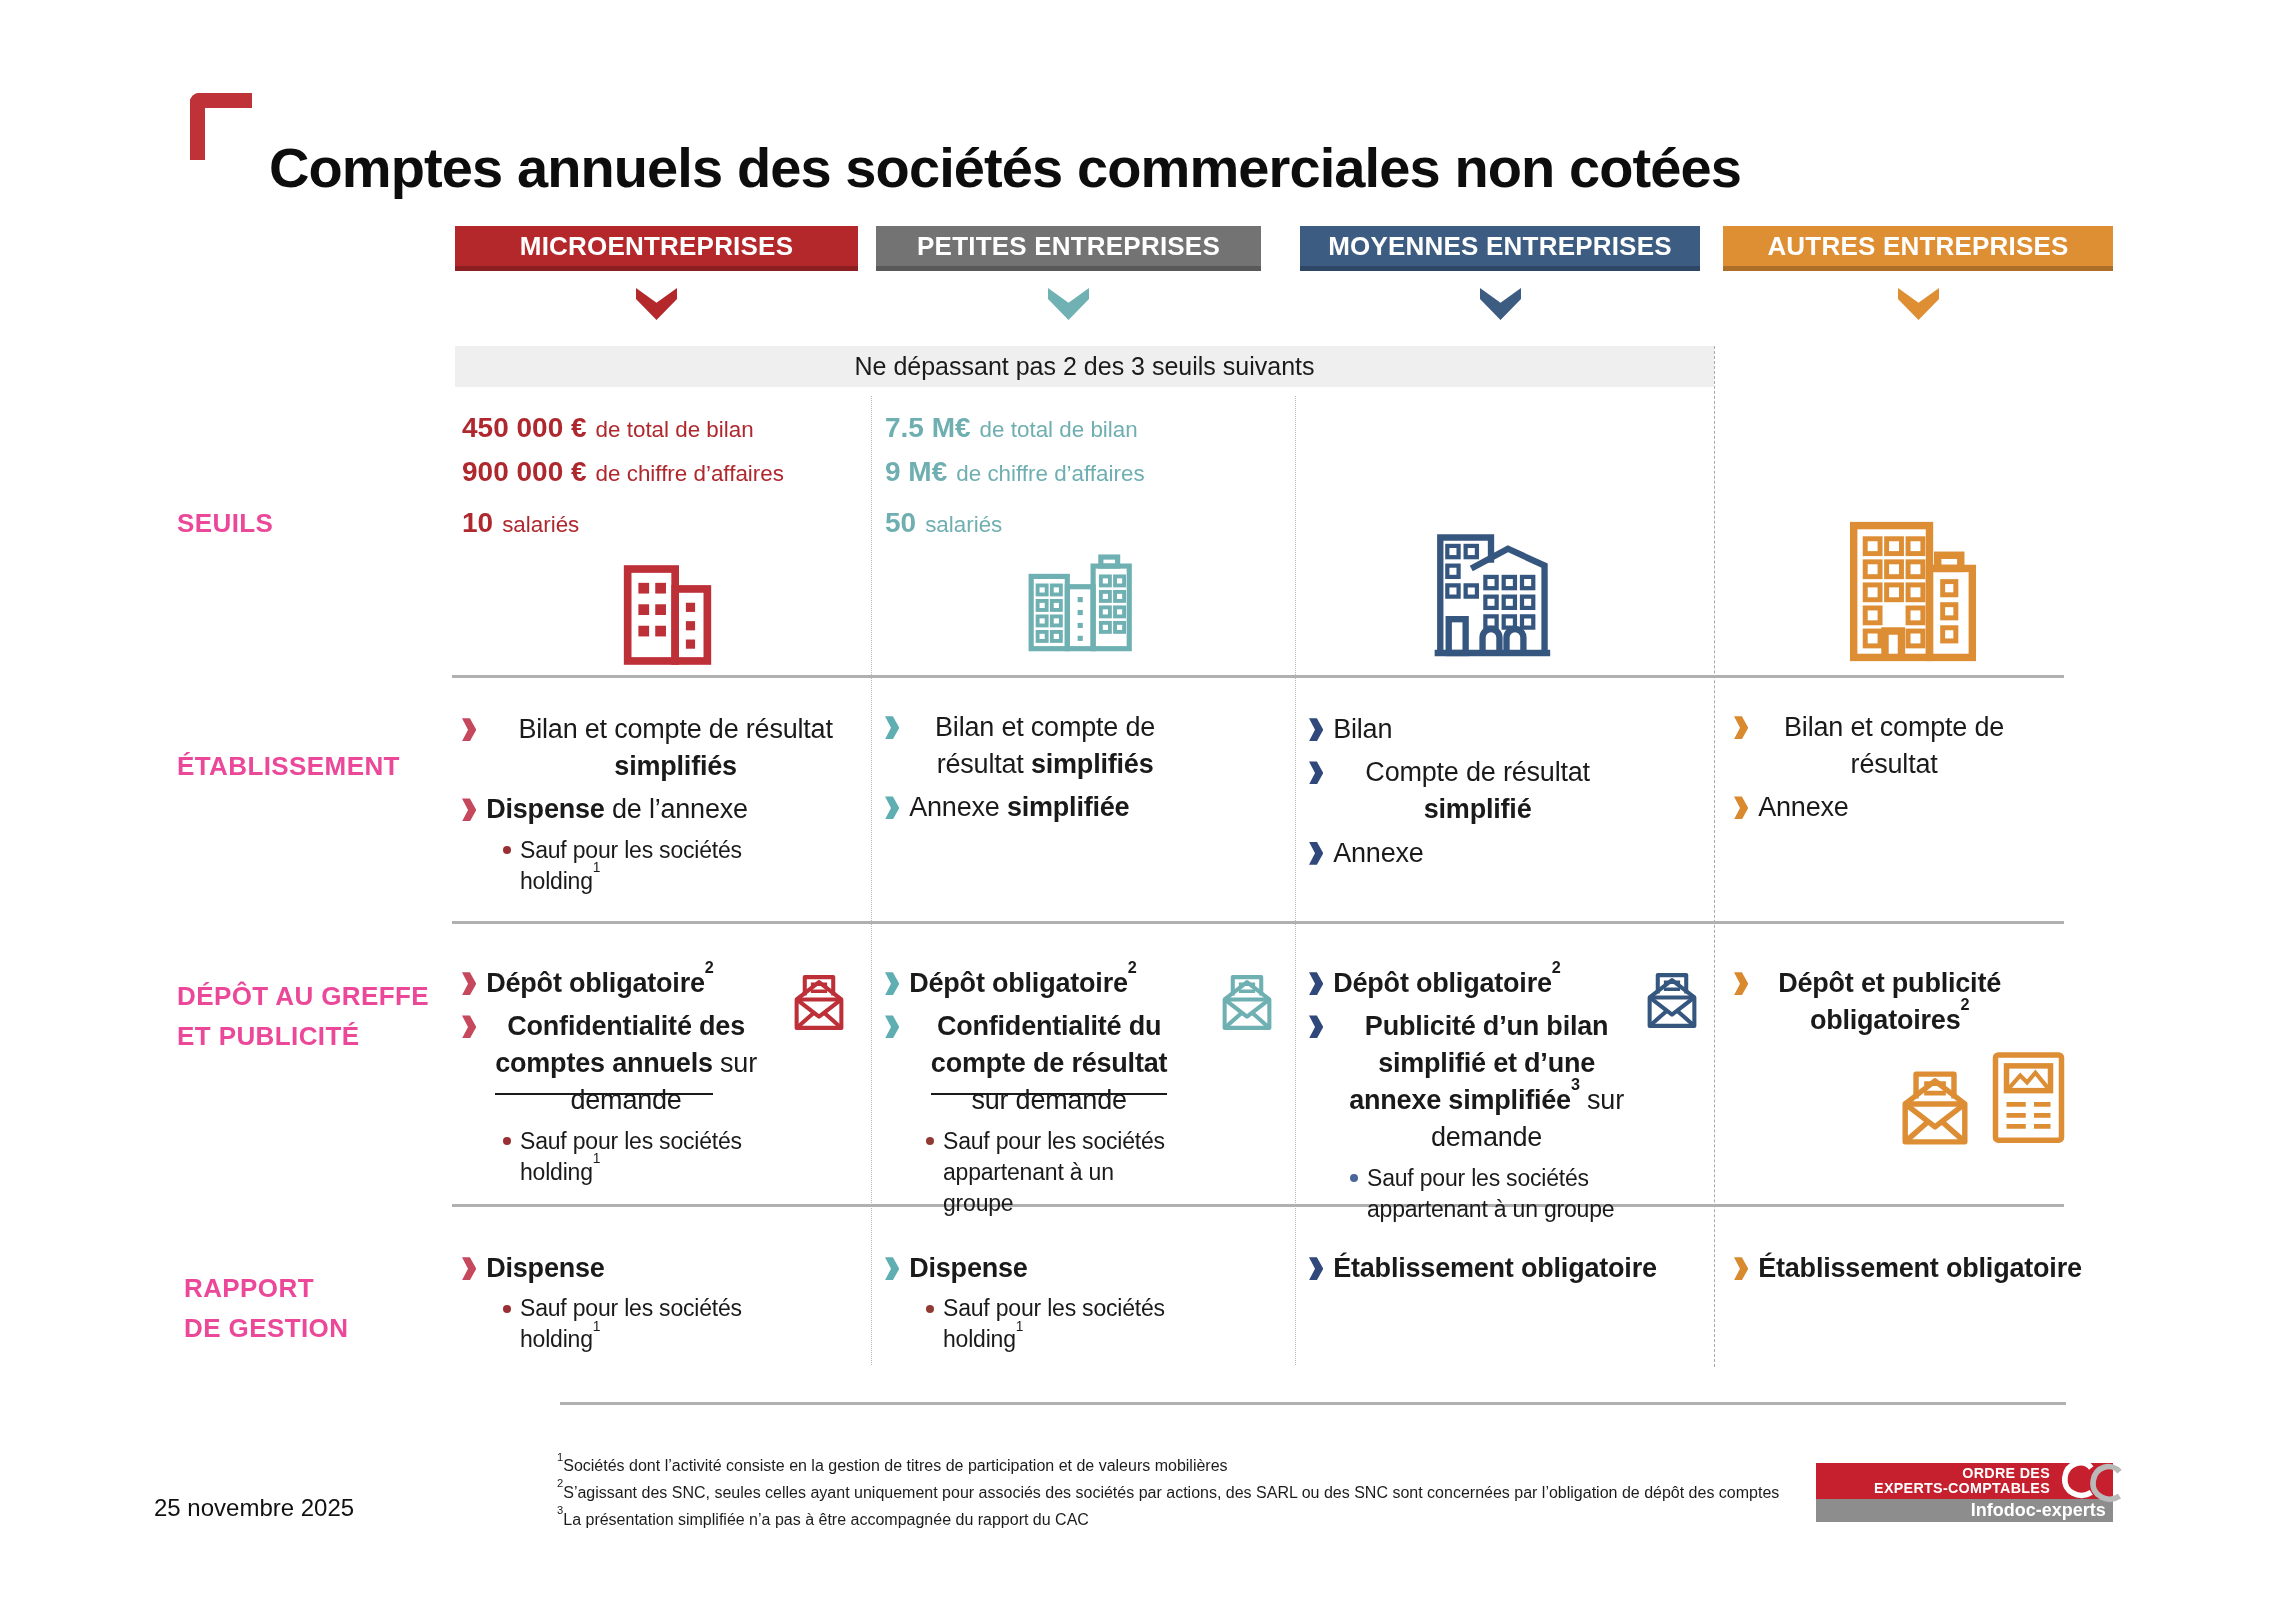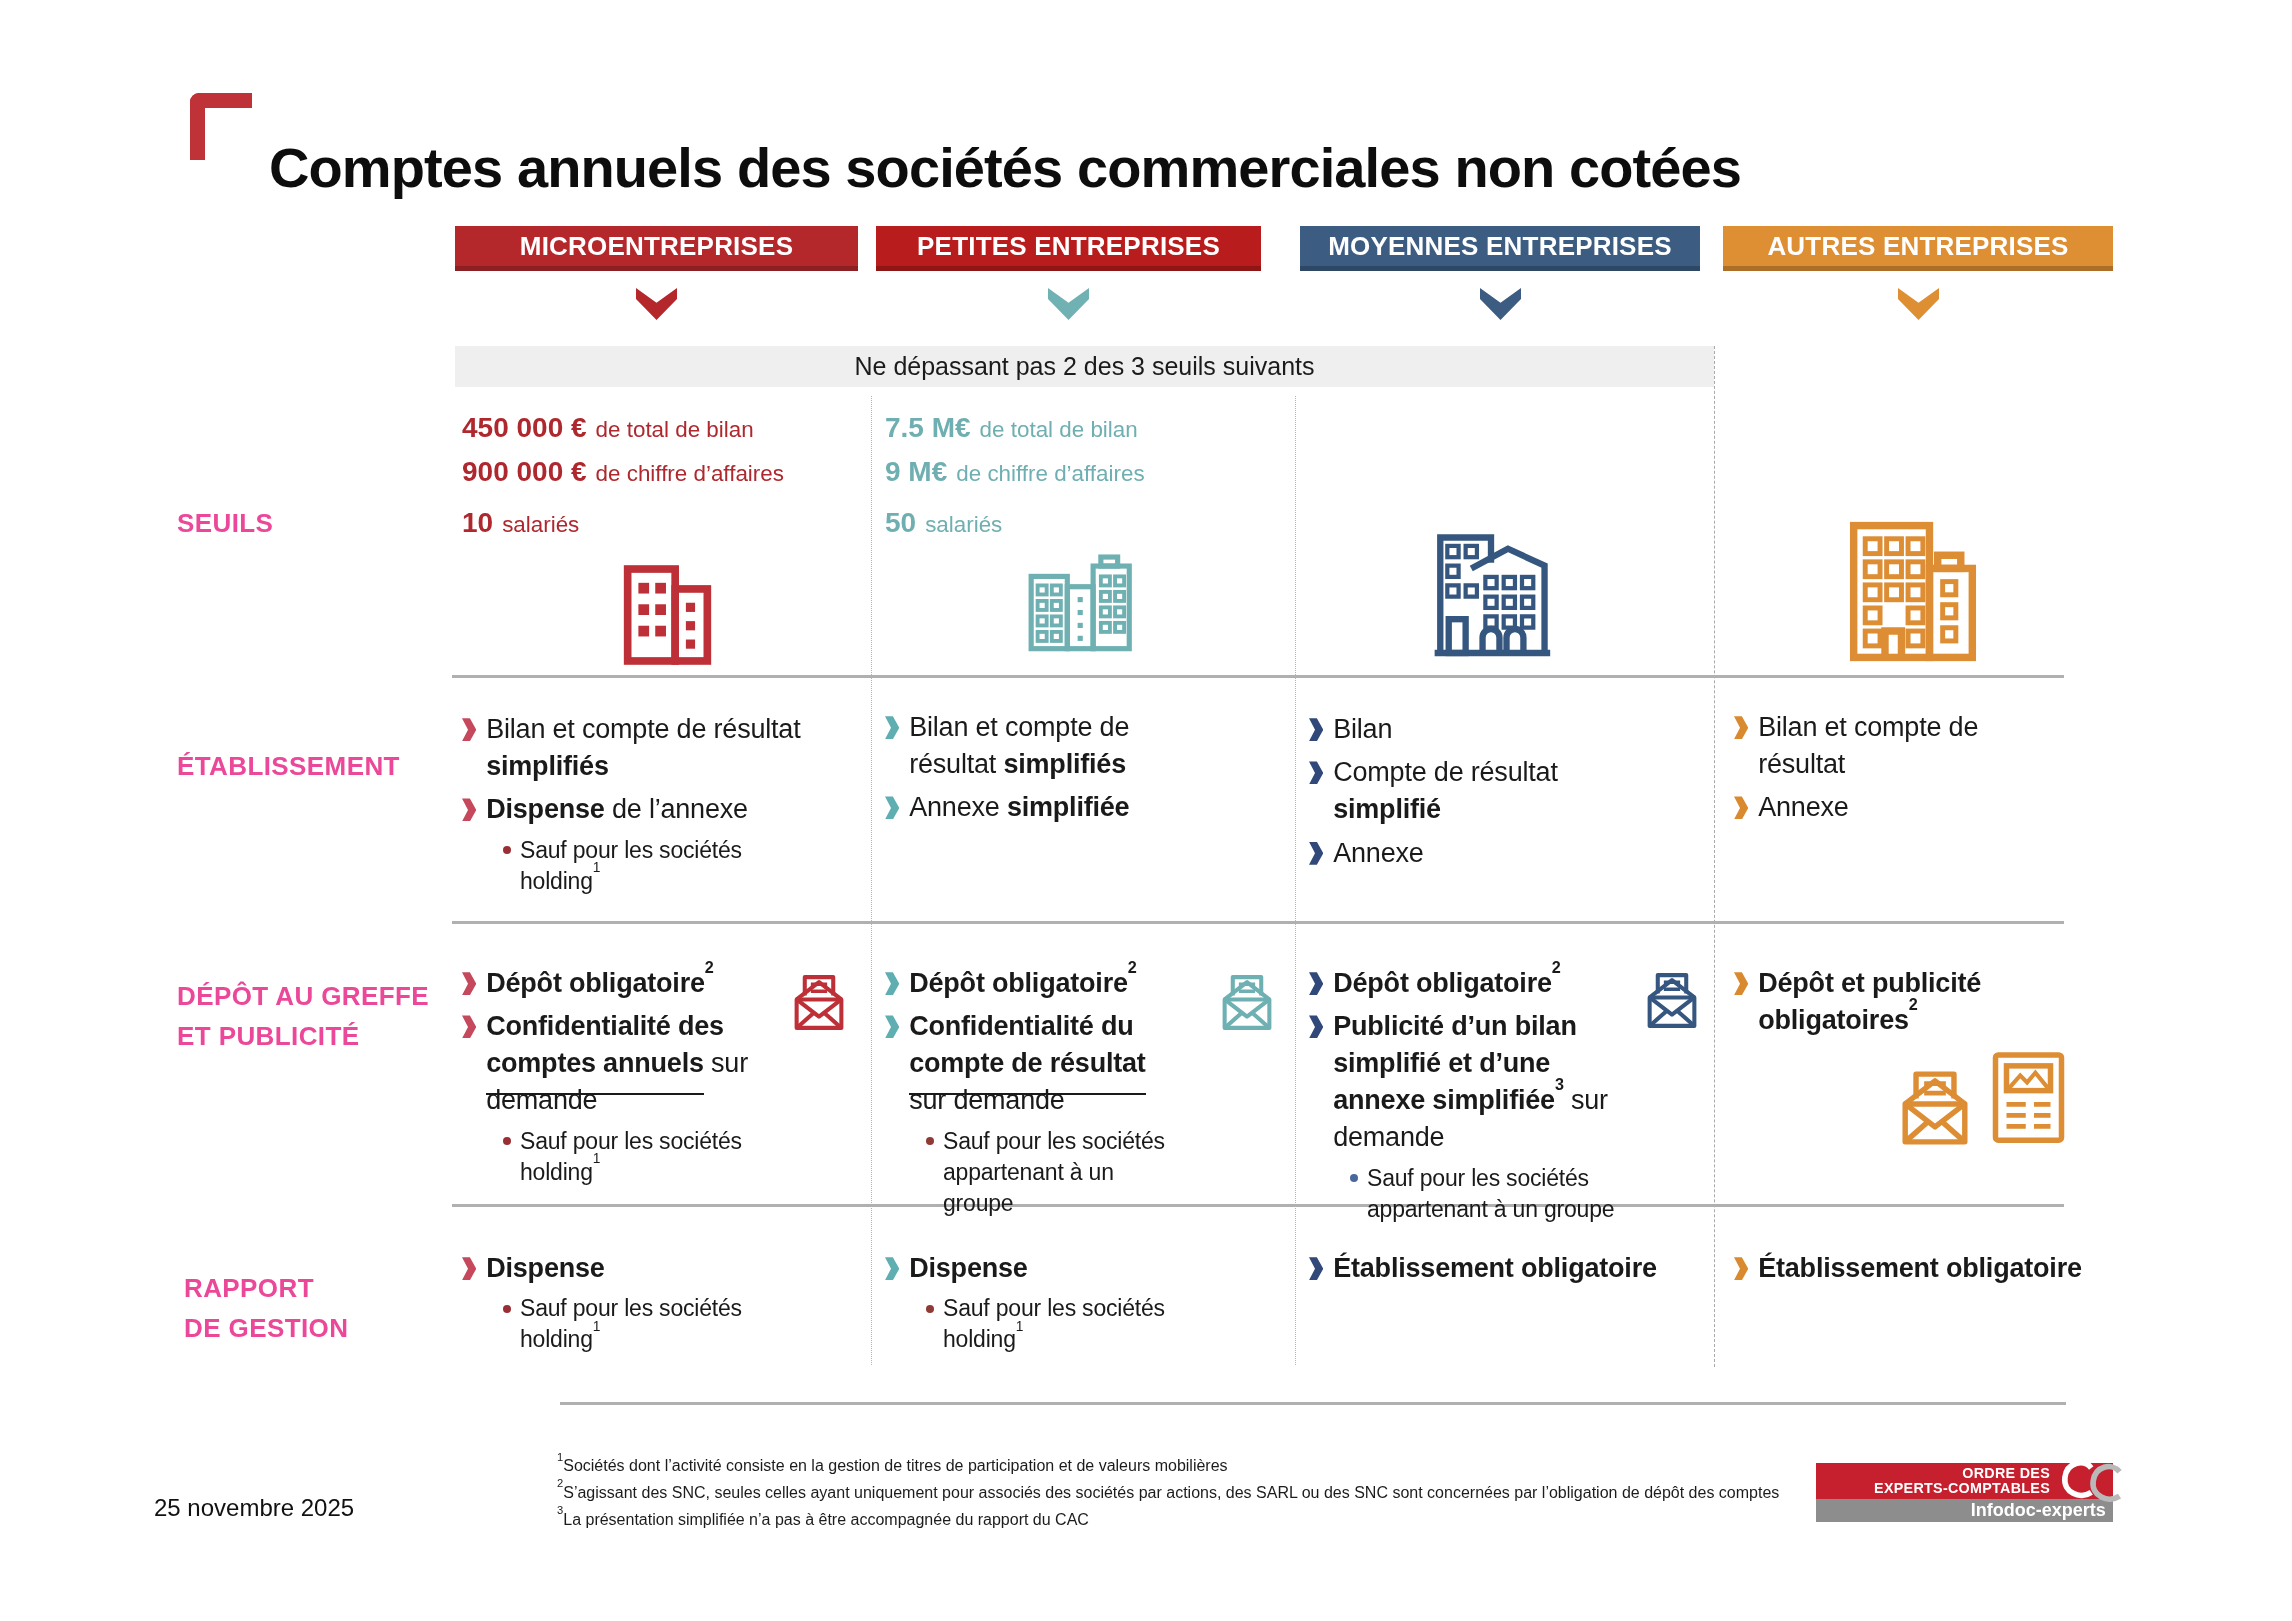--- a/index.html
+++ b/index.html
@@ -10,21 +10,21 @@
   .corner-mark{position:absolute;left:190px;top:93px;width:47px;height:52px;
     border-top:15px solid #BE3238;border-left:15px solid #BE3238;border-top-left-radius:9px;}
   .page-title{position:absolute;left:269px;top:97px;font-size:56px;font-weight:bold;
     letter-spacing:-0.9px;color:#0d0d0d;white-space:nowrap;}
 
   
   .hbar{position:absolute;top:226px;height:45px;display:flex;align-items:center;justify-content:center;
     color:#fff;font-weight:bold;font-size:26px;letter-spacing:0.2px;box-sizing:border-box;
     border-bottom:5.4px solid rgba(0,0,0,0.22);white-space:nowrap;}
   .hb0{left:455px;width:403px;background:#B4282C;}
-  .hb1{left:876px;width:385px;background:#b91c1c;}
+  .hb1{left:876px;width:385px;background:#737373;}
   .hb2{left:1300px;width:400px;background:#3C5C82;}
   .hb3{left:1723px;width:390px;background:#DE8E33;}
   .down-arrow{position:absolute;top:288px;width:41px;height:32px;
     clip-path:polygon(0 0,50% 46%,100% 0,100% 34%,50% 100%,0 34%);}
   .da0{left:636px;background:#B4282C;}
   .da1{left:1048px;background:#70B1B3;}
   .da2{left:1480px;background:#3C5C82;}
   .da3{left:1898px;background:#DE8E33;}
 
   
@@ -64,21 +64,21 @@
   .slab{font-size:22.4px;}
 
   .bld{position:absolute;color:var(--ico);}
   .b0{left:620px;top:562px;width:95px;height:106px;}
   .b1{left:1026px;top:541px;width:111px;height:125px;}
   .b2{left:1429px;top:514px;width:124px;height:154px;}
   .b3{left:1845px;top:519px;width:136px;height:145px;}
 
   
   .cell{position:absolute;font-size:27px;line-height:37px;letter-spacing:-0.2px;}
-  .bline{display:flex;margin-bottom:6.3px;}
+  .bline{display:flex;margin-bottom:6.3px;text-align:center;}
   .chev{flex:0 0 auto;width:14.3px;height:23px;margin:7.2px 9.9px 0 0;background:var(--chev);
     clip-path:polygon(0 0,55% 0,100% 50%,55% 100%,0 100%,42% 50%);}
   .btext{display:block;}
   .b{font-weight:bold;}
   .u{border-bottom:2.7px solid currentColor;padding-bottom:15px;}
   .btext sup,.ntext sup{font-size:60%;position:relative;top:-0.55em;line-height:0;}
   .note{display:flex;margin:5.4px 0 0 41px;font-size:23px;line-height:31px;max-width:273px;}
   .dot{flex:0 0 auto;width:8px;height:8px;border-radius:50%;background:var(--note);margin:11.6px 9px 0 0;}
 
   .et0{left:462px;top:711px;width:403px;}

